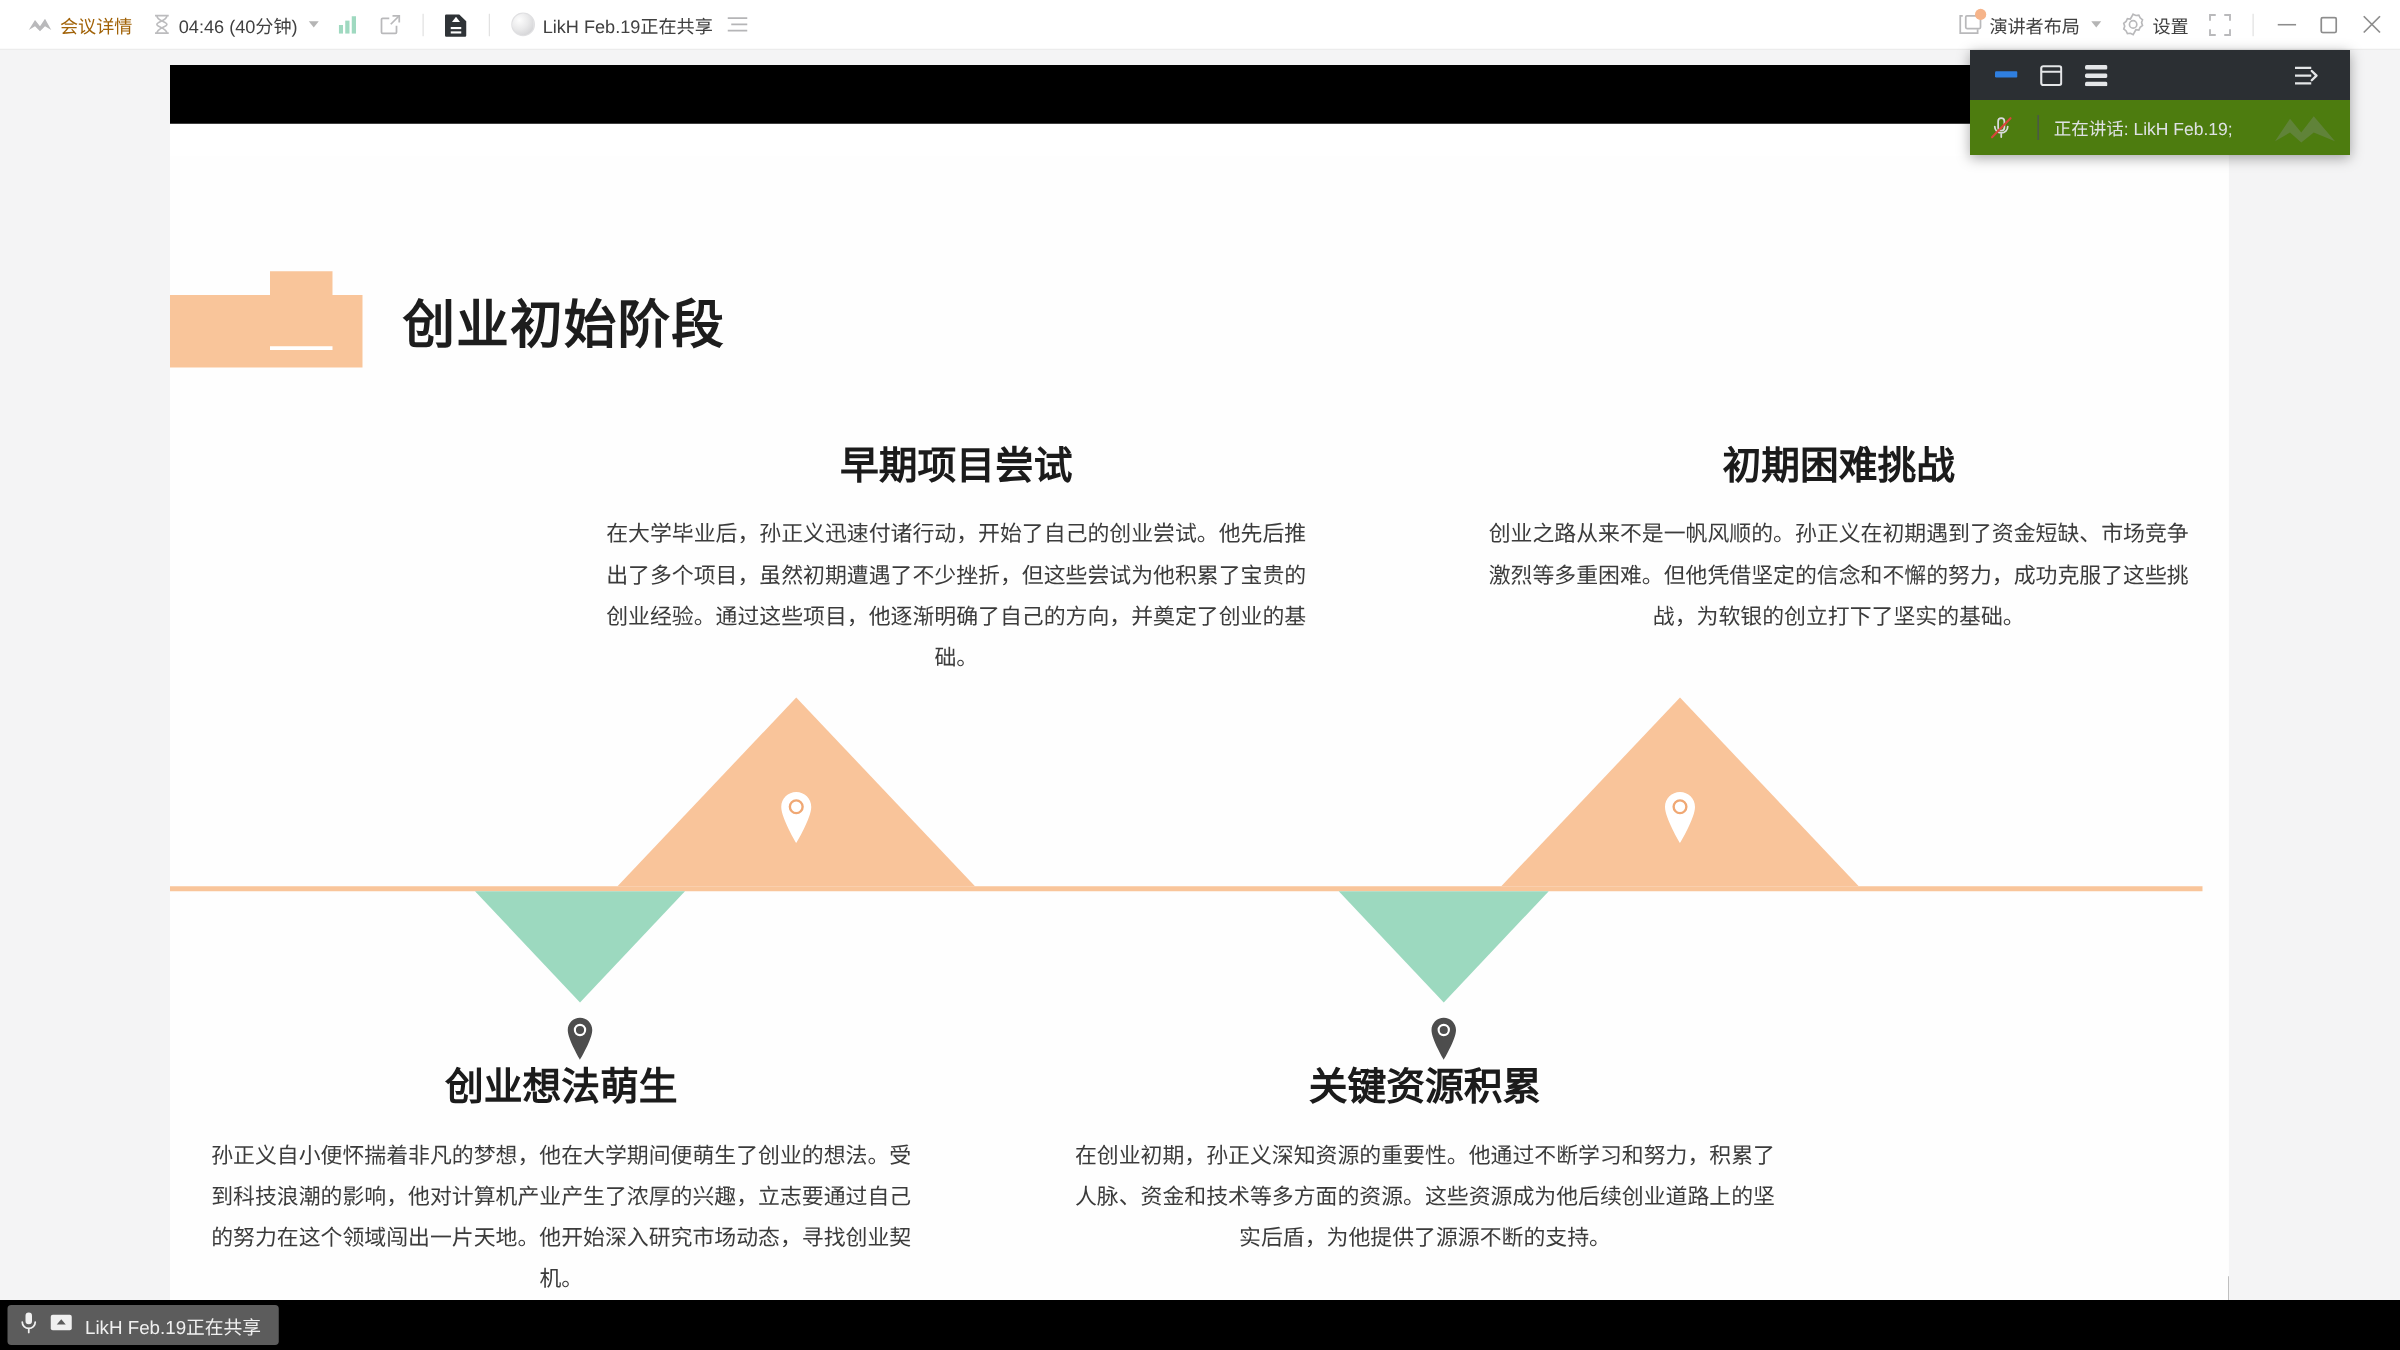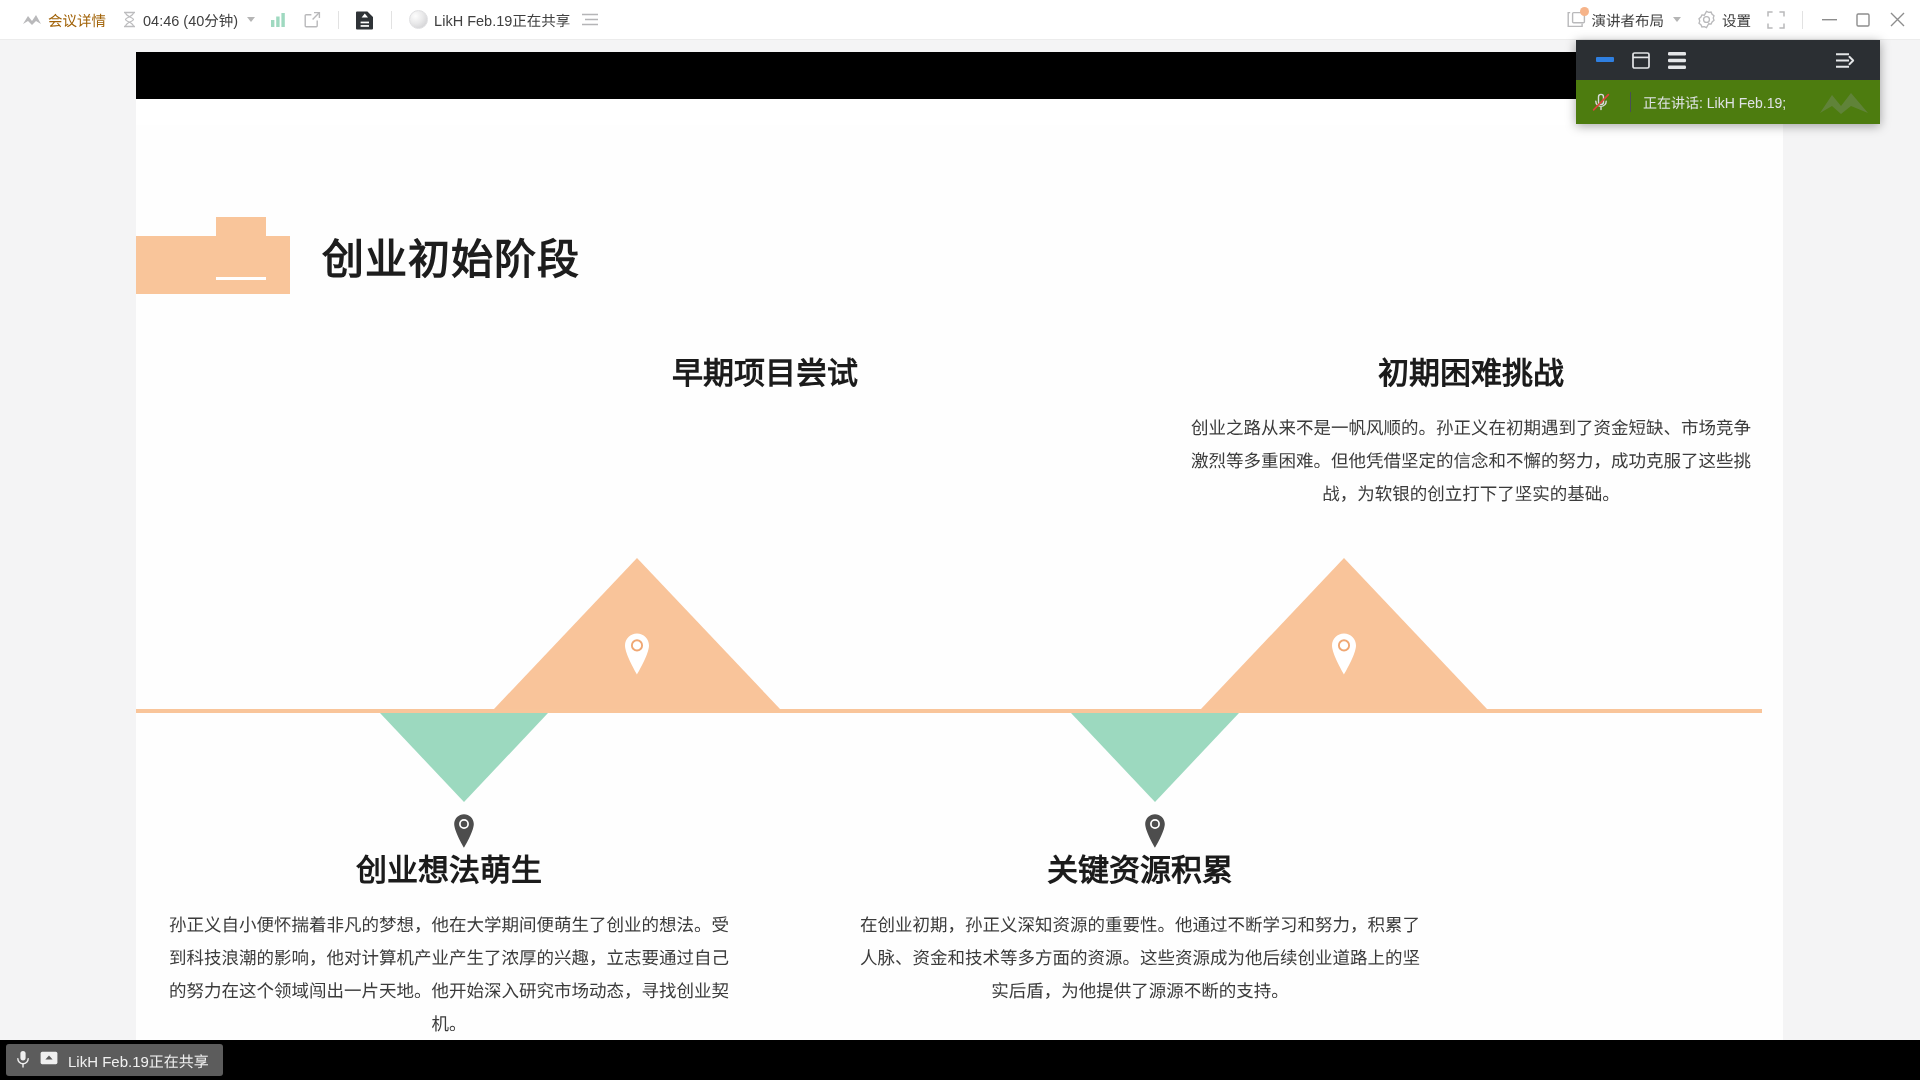--- a/index.html
+++ b/index.html
@@ -303,20 +303,21 @@
       <div class="tri-down" style="left:935px;top:588px;"></div>
       <div class="pin-sm" style="left:1005px;top:688px;">
         <svg viewBox="0 0 28 36">
           <path d="M14 1.2c-5.4 0-9.8 4.4-9.8 9.8 0 7.3 9.8 23.8 9.8 23.8s9.8-16.5 9.8-23.8c0-5.4-4.4-9.8-9.8-9.8z" fill="#4d4d4d"></path>
           <circle cx="14" cy="11" r="4.1" fill="none" stroke="#ffffff" stroke-width="1.7"></circle>
         </svg>
       </div>
 
       <div class="blk" style="left:349px;top:230px;width:560px;">
         <div class="blk-h">早期项目尝试</div>
+        <div class="blk-p">在大学毕业后，孙正义迅速付诸行动，开始了自己的创业尝试。他先后推出了多个项目，虽然初期遭遇了不少挫折，但这些尝试为他积累了宝贵的创业经验。通过这些项目，他逐渐明确了自己的方向，并奠定了创业的基础。</div>
       </div>
 
       <div class="blk" style="left:1055px;top:230px;width:560px;">
         <div class="blk-h">初期困难挑战</div>
         <div class="blk-p">创业之路从来不是一帆风顺的。孙正义在初期遇到了资金短缺、市场竞争激烈等多重困难。但他凭借坚定的信念和不懈的努力，成功克服了这些挑战，为软银的创立打下了坚实的基础。</div>
       </div>
 
       <div class="blk" style="left:33px;top:727px;width:560px;">
         <div class="blk-h">创业想法萌生</div>
         <div class="blk-p">孙正义自小便怀揣着非凡的梦想，他在大学期间便萌生了创业的想法。受到科技浪潮的影响，他对计算机产业产生了浓厚的兴趣，立志要通过自己的努力在这个领域闯出一片天地。他开始深入研究市场动态，寻找创业契机。</div>

